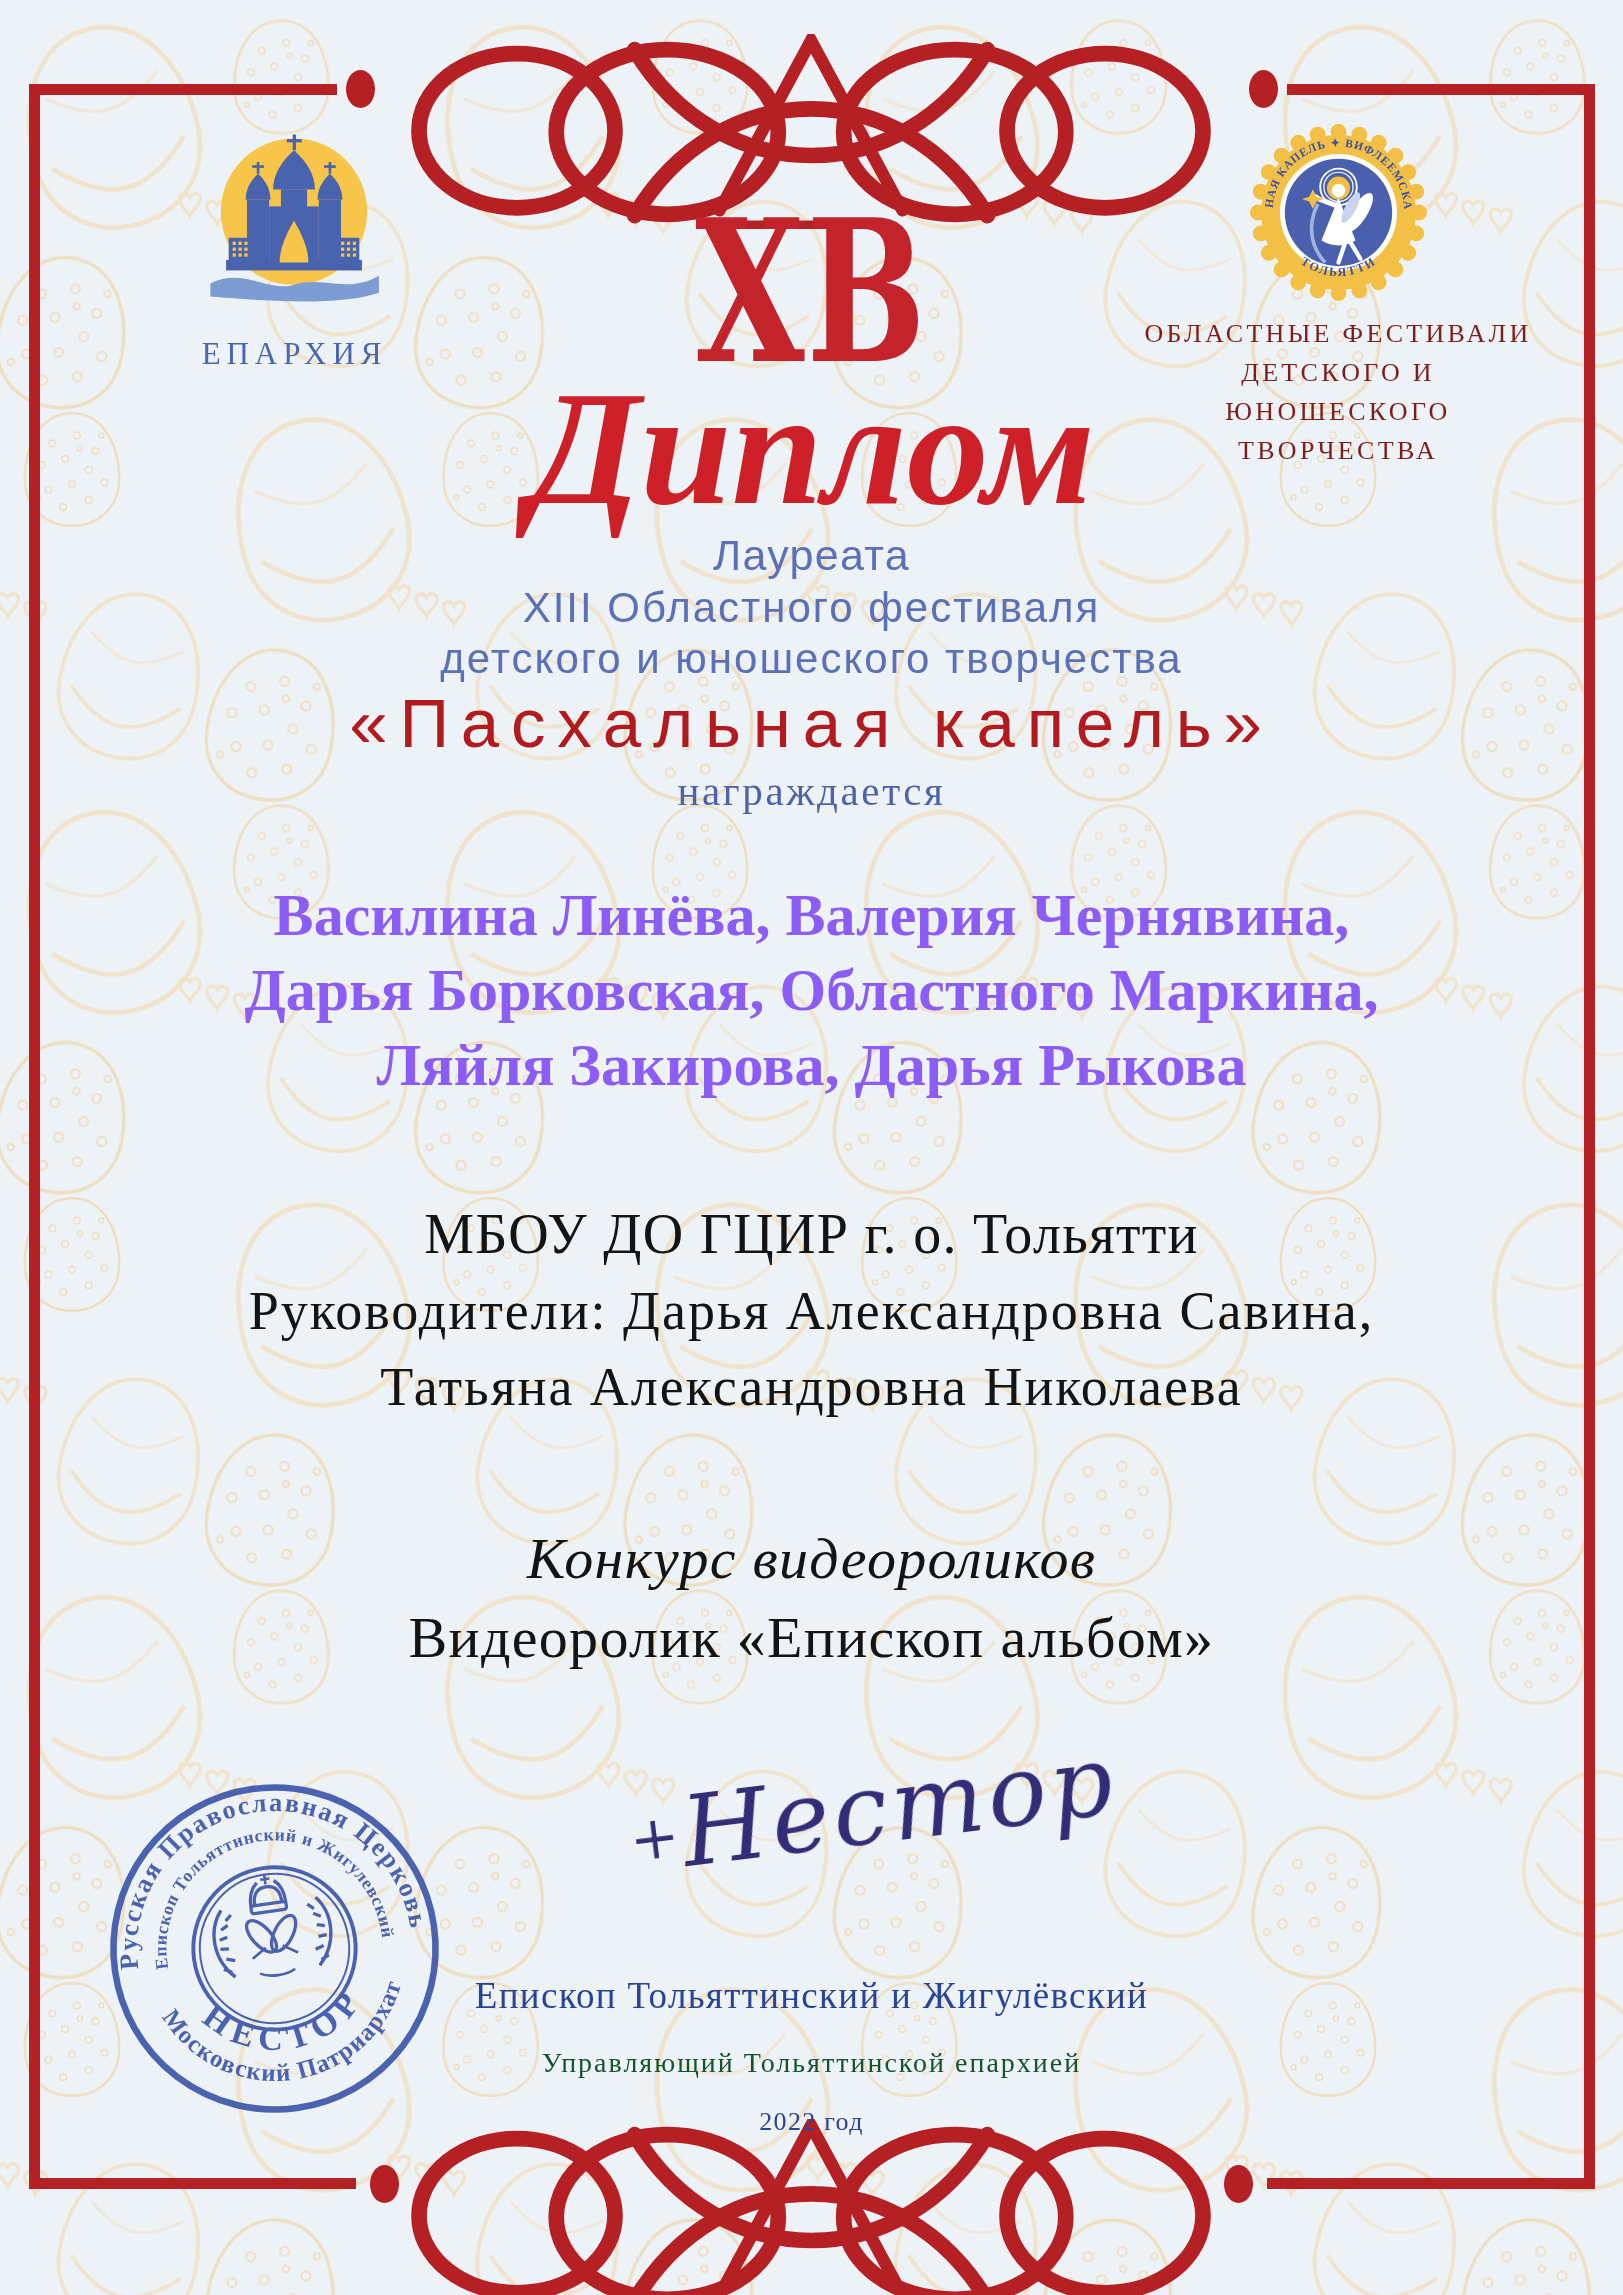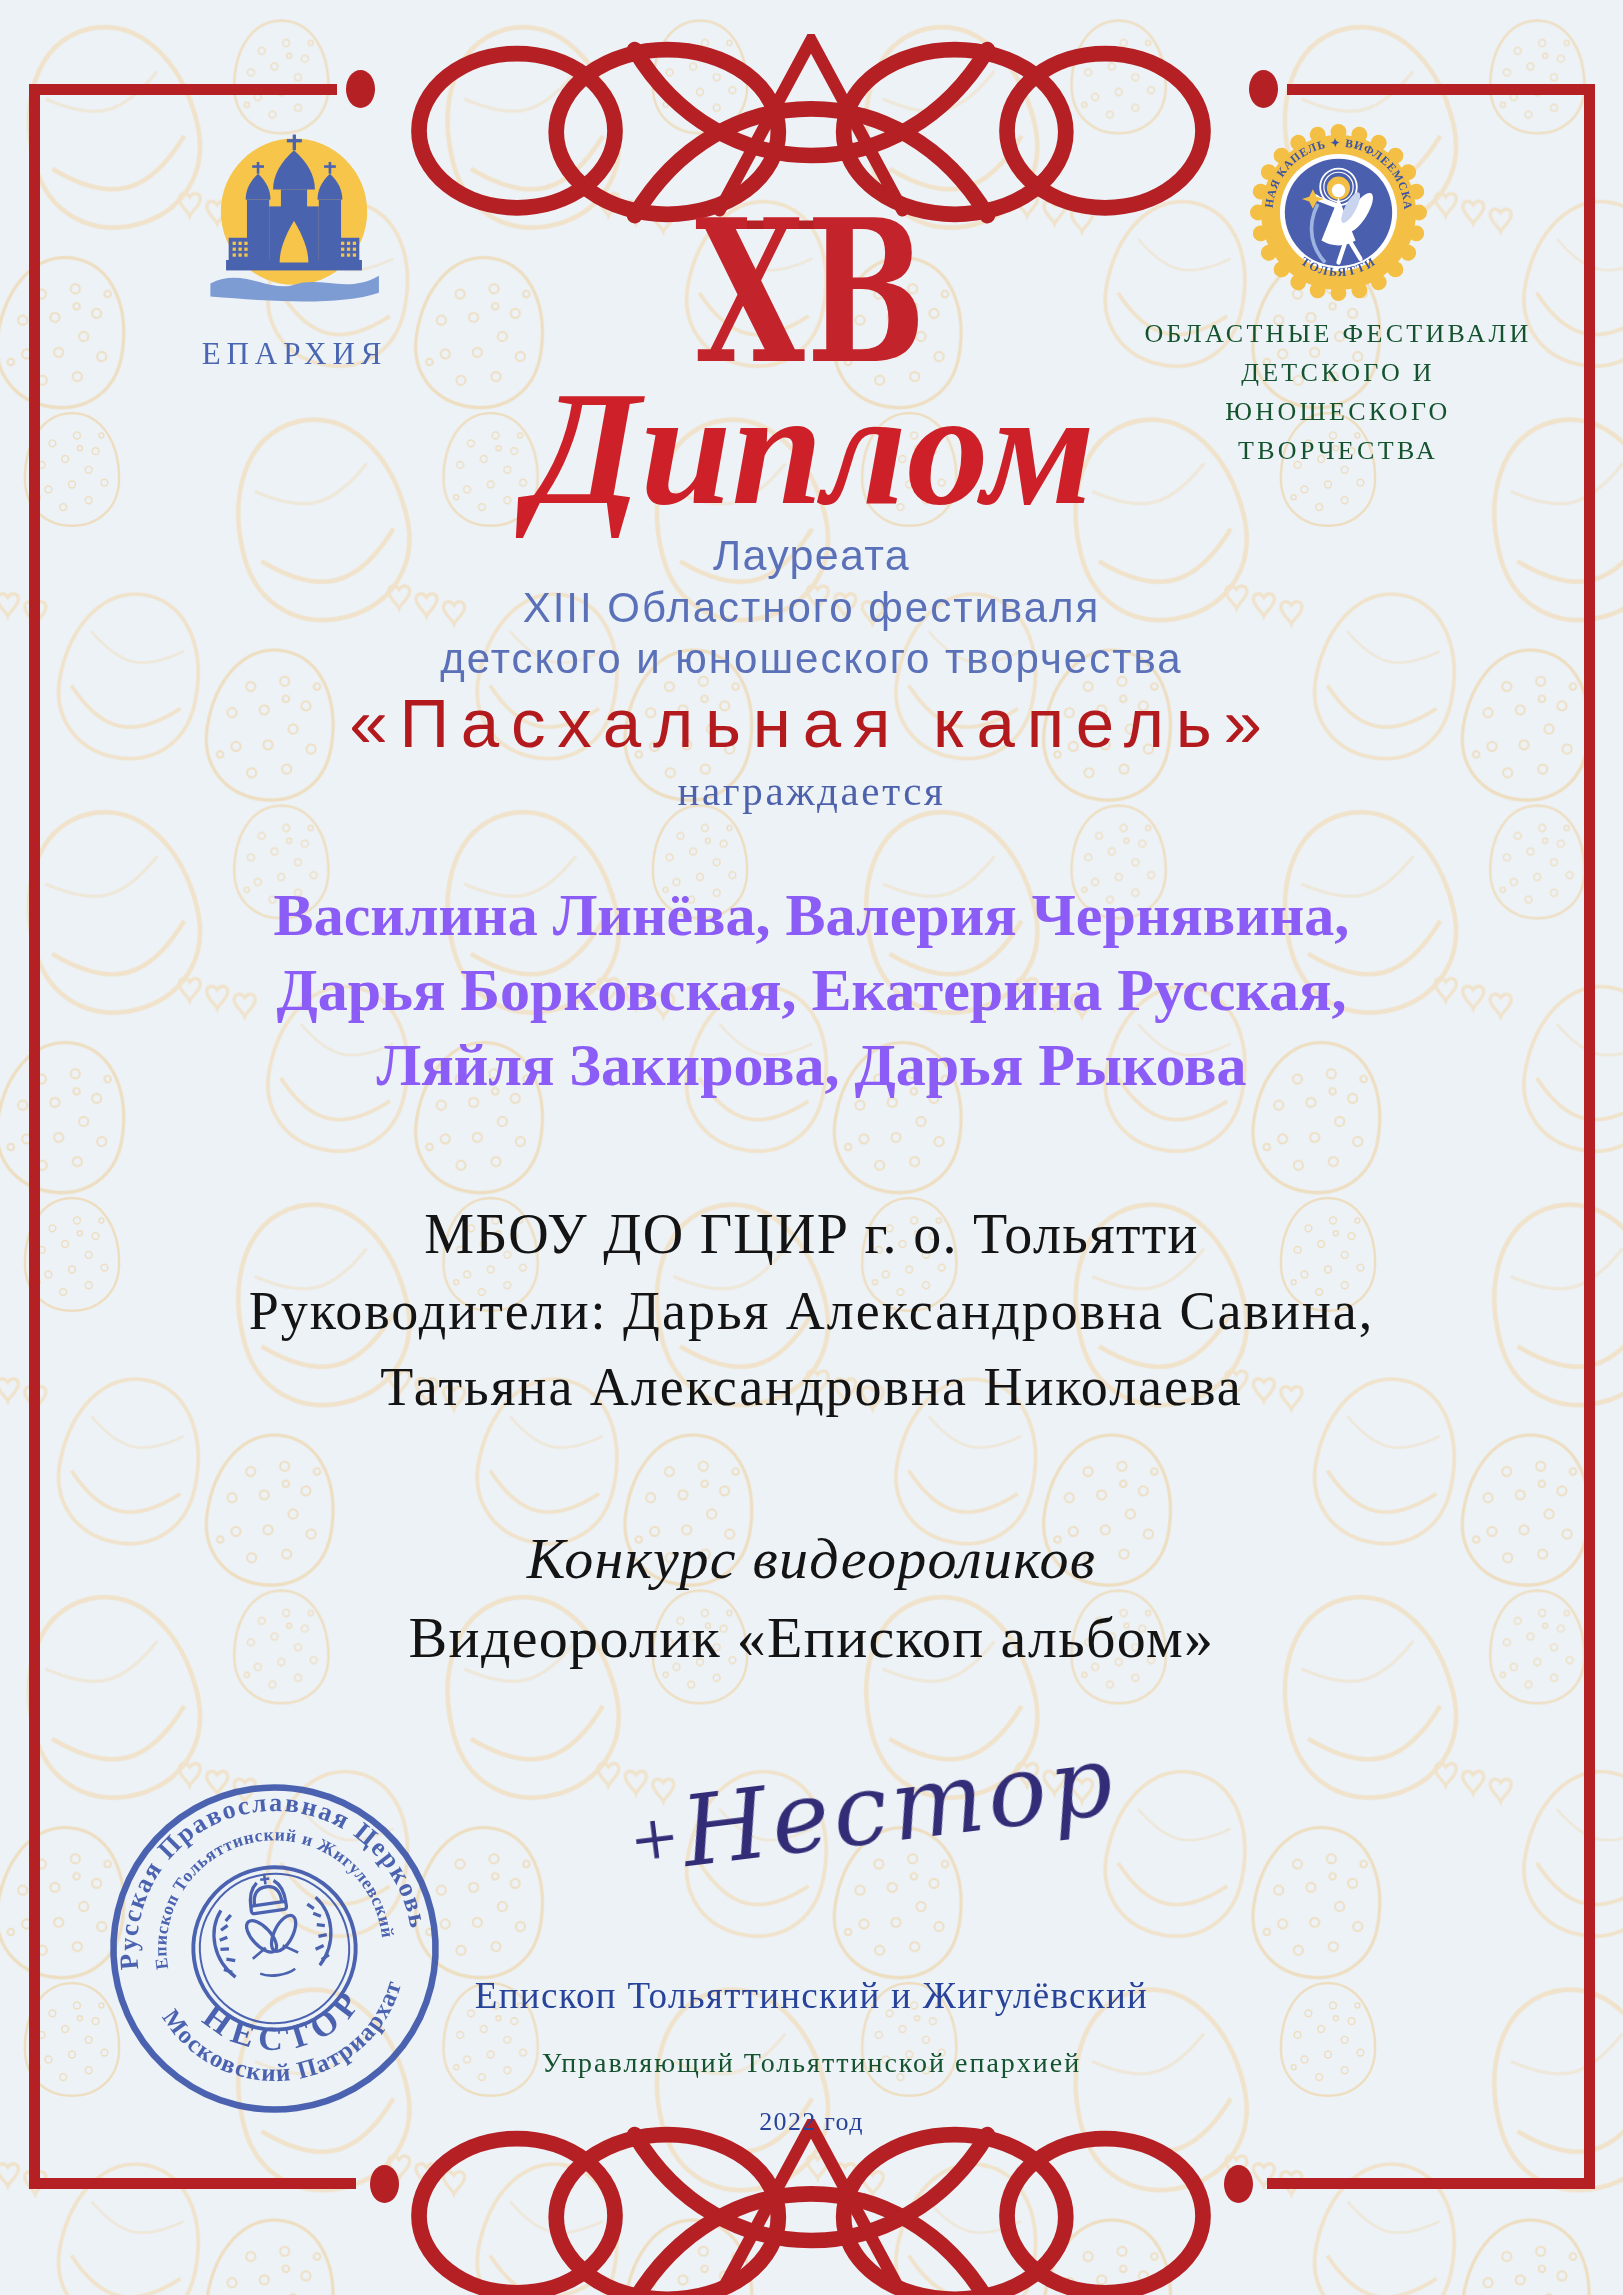--- a/index.html
+++ b/index.html
@@ -34,21 +34,21 @@
   }
   .awarded{font-size:41px;color:#4d62ab;letter-spacing:2.6px;text-align:center;}
   .names{
     font-weight:bold;color:#8b5cf6;font-size:60px;line-height:1.25;letter-spacing:0px;
   }
   .org{font-size:56px;color:#141414;letter-spacing:1.3px;line-height:1.35;}
   .org-sup{font-size:54px;color:#141414;letter-spacing:2px;}
   .contest{font-size:58px;font-style:italic;color:#141414;letter-spacing:1.3px;}
   .work{font-size:58px;color:#141414;letter-spacing:1.3px;}
   .logo-label{color:#4b66b0;font-size:31px;letter-spacing:5.9px;line-height:1.55;}
-  .fest-label{color:#14532d;font-size:26px;letter-spacing:3.3px;line-height:1.5;font-weight:500;}
+  .fest-label{color:#7f1d1d;font-size:26px;letter-spacing:3.3px;line-height:1.5;font-weight:500;}
   .bishop{color:#28439a;font-size:37px;letter-spacing:1.3px;}
   .manager{color:#14532d;font-size:28px;letter-spacing:2px;}
   .year{color:#28439a;font-size:26px;letter-spacing:1.3px;}
   .sig-wrap{transform:rotate(-7deg);}
   .sig-cross{
     font-family:"DejaVu Serif", serif;color:#332d78;font-size:59px;
     vertical-align:11.8px;margin-right:3.9px;
   }
   .sig-name{
     font-family:"DejaVu Serif", serif;font-style:italic;color:#332d78;
@@ -279,21 +279,21 @@
 
   <div class="abs ctr diplom" style="top:370px;">Диплом</div>
   <div class="abs ctr blue-sans sub1" style="top:531px;">Лауреата</div>
   <div class="abs ctr blue-sans sub2" style="top:584px;">XIII Областного фестиваля</div>
   <div class="abs ctr blue-sans sub2" style="top:635px;">детского и юношеского творчества</div>
   <div class="abs ctr festival" style="top:684px;">«Пасхальная капель»</div>
   <div class="abs ctr awarded" style="top:767px;">награждается</div>
 
   <div class="abs ctr names" style="top:878px;">
     <div>Василина Линёва, Валерия Чернявина,</div>
-    <div>Дарья Борковская, Екатерина Русская,</div>
+    <div>Дарья Борковская, Областного Маркина,</div>
     <div>Ляйля Закирова, Дарья Рыкова</div>
   </div>
 
   <div class="abs ctr org" style="top:1197px;">МБОУ ДО ГЦИР г. о. Тольятти</div>
   <div class="abs ctr org-sup" style="top:1280px;">Руководители: Дарья Александровна Савина,</div>
   <div class="abs ctr org-sup" style="top:1356px;">Татьяна Александровна Николаева</div>
 
   <div class="abs ctr contest" style="top:1525px;">Конкурс видеороликов</div>
   <div class="abs ctr work" style="top:1604px;">Видеоролик «Епископ альбом»</div>
 

